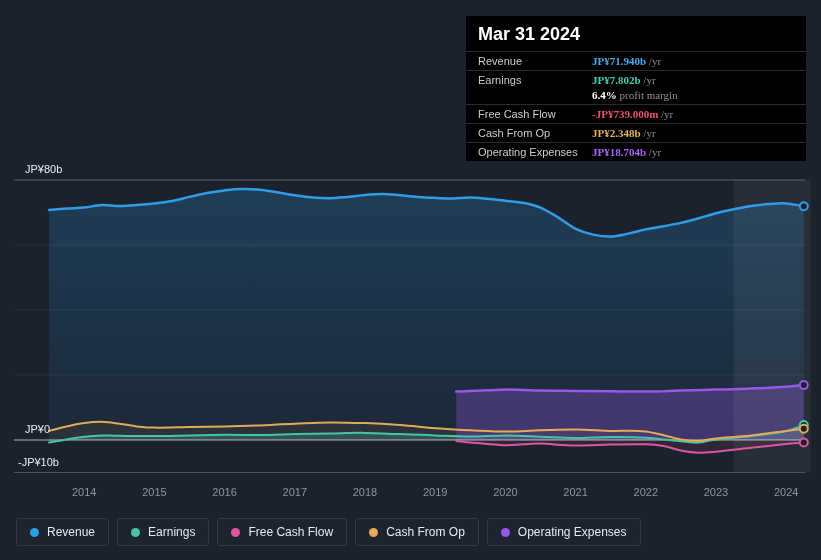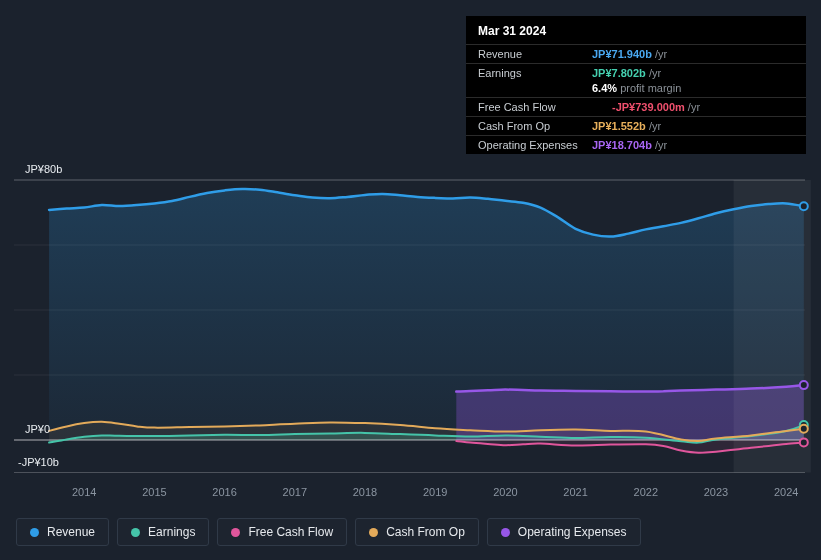--- a/index.html
+++ b/index.html
@@ -8,25 +8,25 @@
     font-family:"Liberation Sans",sans-serif;
   }
   svg text{font-family:"Liberation Sans",sans-serif;}
   #chart-svg{position:absolute;top:0;left:0;}
 
   
   .tooltip{
     position:absolute;top:16px;right:15px;width:340px;background:#000;
     color:#fff;font-size:11px;z-index:5;
   }
-  .tt-header{font-weight:bold;font-size:12px;padding:8px 12px 6px 12px;color:#fff;}
+  .tt-header{font-weight:bold;font-size:18px;padding:8px 12px 6px 12px;color:#fff;}
   .tt-row{display:flex;align-items:baseline;padding:3px 12px;border-top:1px solid #2b2b2b;}
   .tt-row.tt-margin{border-top:none;padding-top:0;}
   .tt-label{width:114px;flex:none;color:#c9ced3;}
-  .tt-value{flex:1;}
+  .tt-value{flex:1;font-family:Liberation Serif, serif;}
   .tt-val-num{font-weight:bold;}
   .tt-unit{color:#8a9097;}
   .tt-bold{color:#fff;font-weight:bold;}
 
   
   .legend{position:absolute;left:16px;top:518px;display:flex;gap:8px;z-index:4;}
   .legend-item{
     display:flex;align-items:center;gap:8px;border:1px solid #303a48;border-radius:3px;
     padding:6px 13px;color:#e6e9ed;font-size:12px;cursor:pointer;background:rgba(255,255,255,0.01);
   }
@@ -91,25 +91,25 @@
         <div class="tt-row">
           <span class="tt-label">Earnings</span>
           <span class="tt-value"><span class="tt-val-num" style="color: rgb(69, 208, 176);">JP¥7.802b</span><span class="tt-unit"> /yr</span></span>
         </div>
         <div class="tt-row tt-margin">
           <span class="tt-label"></span>
           <span class="tt-value"><span class="tt-bold">6.4%</span><span class="tt-unit"> profit margin</span></span>
         </div>
         <div class="tt-row">
           <span class="tt-label">Free Cash Flow</span>
-          <span class="tt-value"><span class="tt-val-num" style="color: rgb(240, 80, 110); margin-left: 20px;">-JP¥739.000m</span><span class="tt-unit"> /yr</span></span>
+          <span class="tt-value"><span class="tt-val-num" style="color: rgb(240, 80, 110);">-JP¥739.000m</span><span class="tt-unit"> /yr</span></span>
         </div>
         <div class="tt-row">
           <span class="tt-label">Cash From Op</span>
-          <span class="tt-value"><span class="tt-val-num" style="color: rgb(232, 176, 92);">JP¥1.552b</span><span class="tt-unit"> /yr</span></span>
+          <span class="tt-value"><span class="tt-val-num" style="color: rgb(232, 176, 92);">JP¥2.348b</span><span class="tt-unit"> /yr</span></span>
         </div>
         <div class="tt-row">
           <span class="tt-label">Operating Expenses</span>
           <span class="tt-value"><span class="tt-val-num" style="color: rgb(168, 102, 242);">JP¥18.704b</span><span class="tt-unit"> /yr</span></span>
         </div>
       </div>
   </div>
 
   <div class="legend" id="legend">
       <div class="legend-item">

